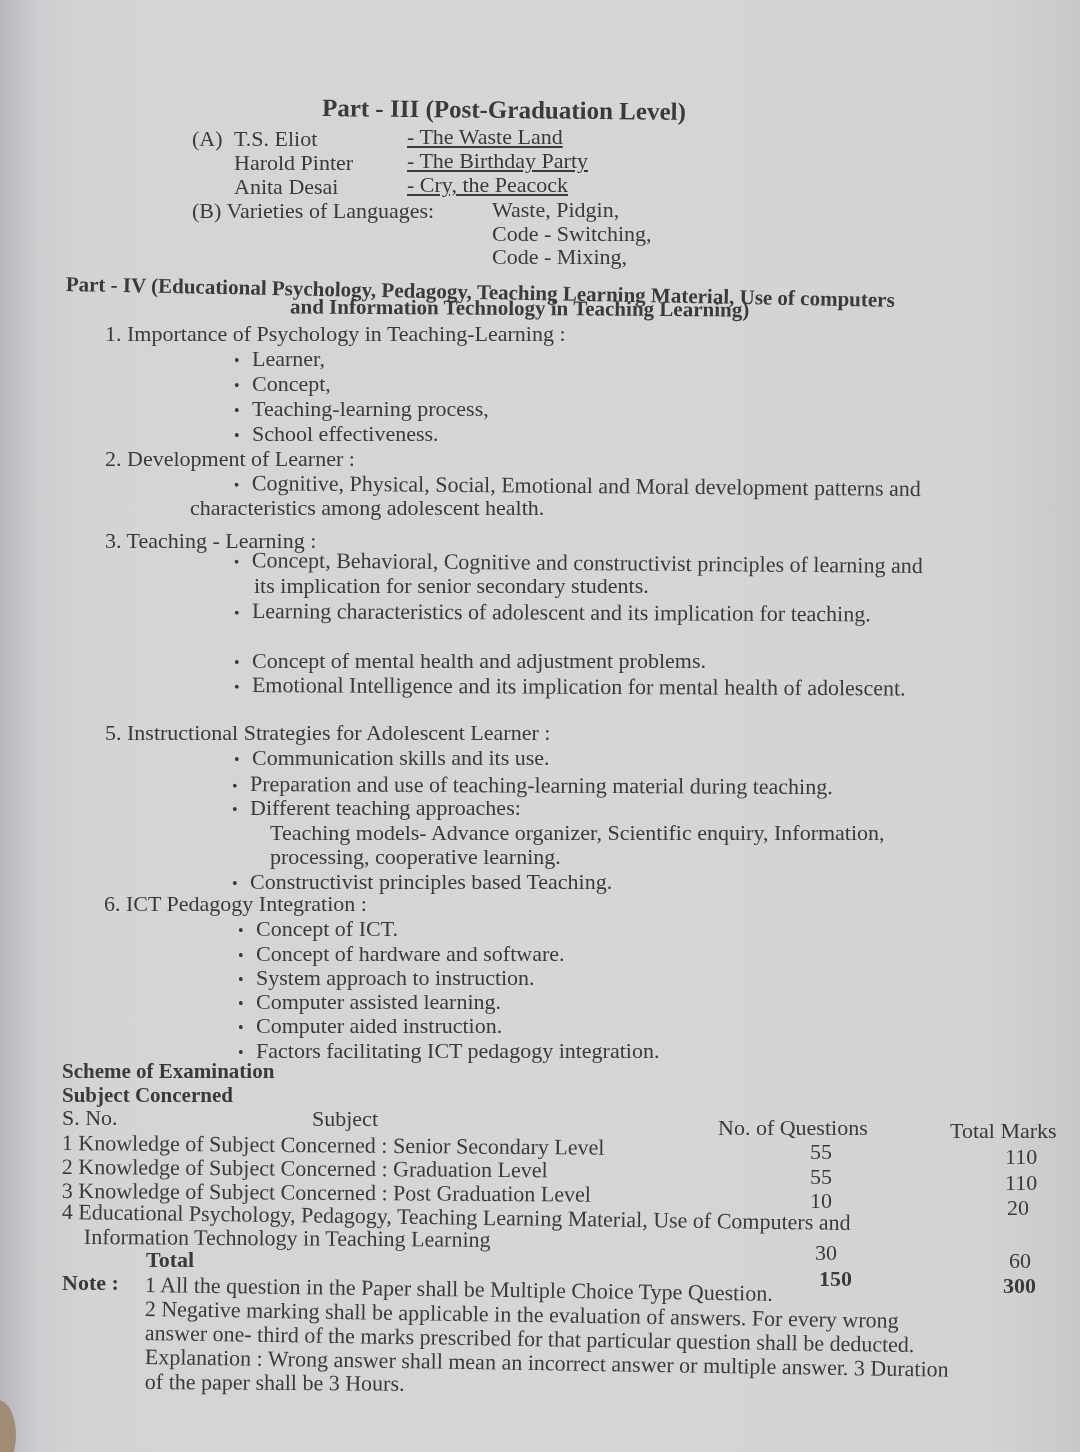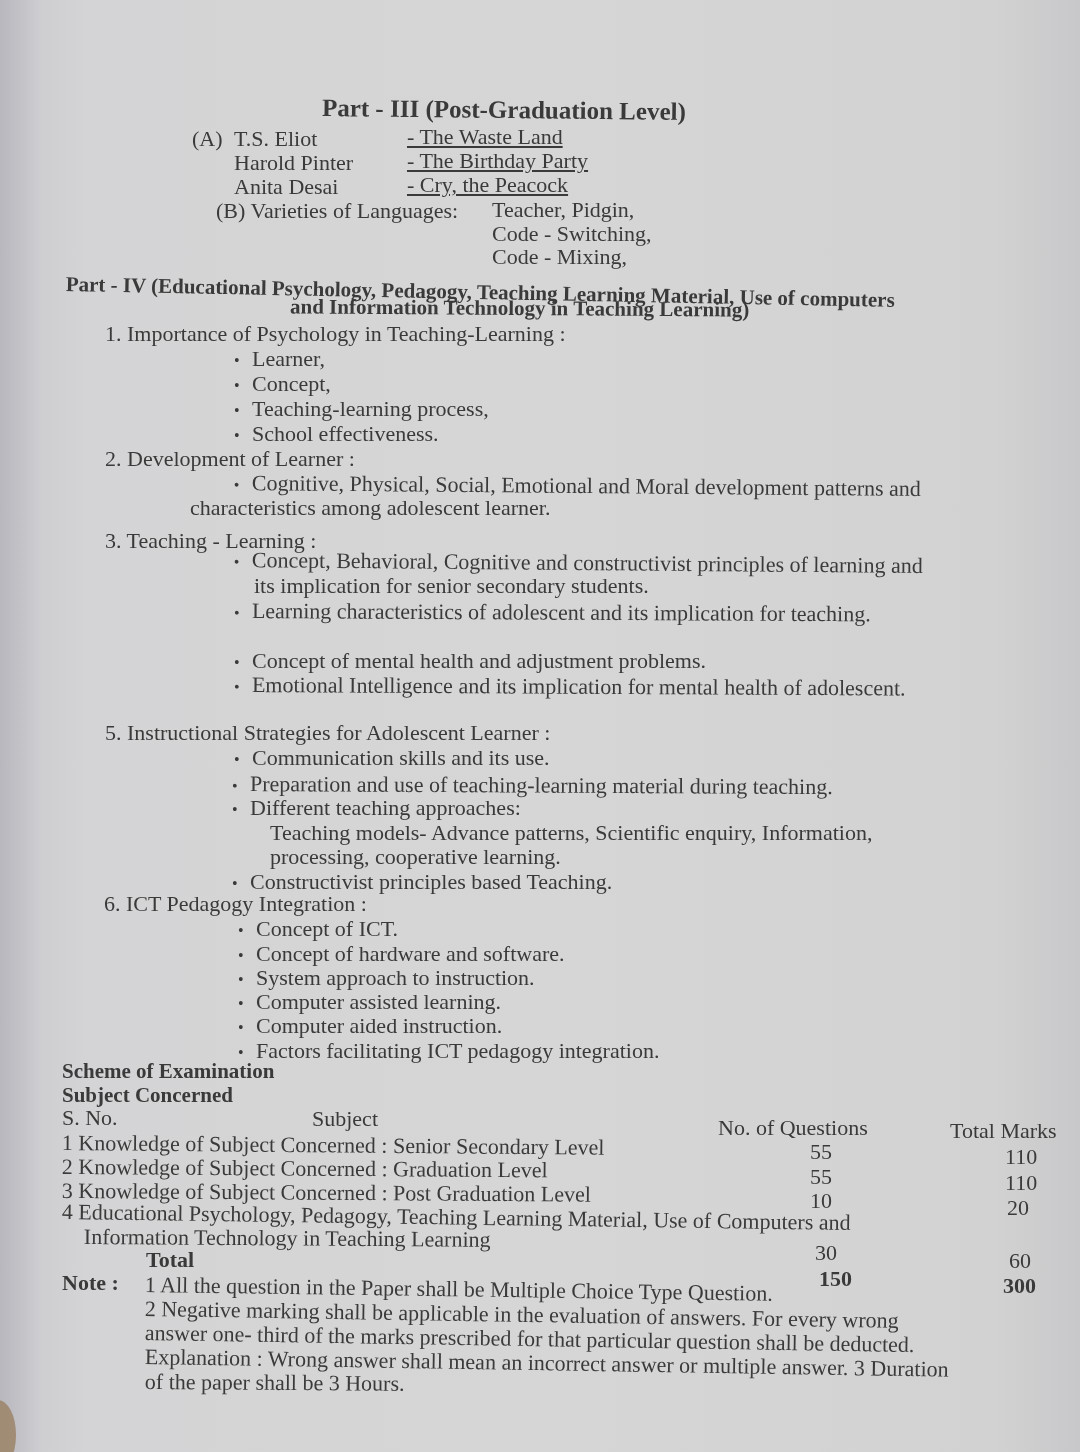--- a/index.html
+++ b/index.html
@@ -29,51 +29,51 @@
   <div class="abs bold" style="left:322px; top:96px; font-size:25px; transform:rotate(0.6deg);">Part - III (Post-Graduation Level)</div>
 
   <div class="abs t22" style="left:192px; top:127px;">(A)</div>
   <div class="abs t22" style="left:234px; top:127px;">T.S. Eliot</div>
   <div class="abs t22 u" style="left:407px; top:125px;">- The Waste Land</div>
   <div class="abs t22" style="left:234px; top:151px;">Harold Pinter</div>
   <div class="abs t22 u" style="left:407px; top:149px;">- The Birthday Party</div>
   <div class="abs t22" style="left:234px; top:175px;">Anita Desai</div>
   <div class="abs t22 u" style="left:407px; top:173px;">- Cry, the Peacock</div>
 
-  <div class="abs t22" style="left:192px; top:199px;margin-left:24px;">(B) Varieties of Languages:</div>
-  <div class="abs t22" style="left:492px; top:198px;">Teacher, Pidgin,</div>
+  <div class="abs t22" style="left:192px; top:199px;">(B) Varieties of Languages:</div>
+  <div class="abs t22" style="left:492px; top:198px;">Waste, Pidgin,</div>
   <div class="abs t22" style="left:492px; top:222px;">Code - Switching,</div>
   <div class="abs t22" style="left:492px; top:245px;">Code - Mixing,</div>
 
   <div class="abs bold" style="left:66px; top:272px; font-size:21px; transform:rotate(1.1deg); transform-origin:left top;">Part - IV (Educational Psychology, Pedagogy, Teaching Learning Material, Use of computers</div>
   <div class="abs bold" style="left:290px; top:296px; font-size:21px; transform:rotate(0.4deg);">and Information Technology in Teaching Learning)</div>
 
   <div class="abs t22" style="left:105px; top:322px;">1. Importance of Psychology in Teaching-Learning :</div>
   <div class="abs t22 bullet" style="left:234px; top:347px;">Learner,</div>
   <div class="abs t22 bullet" style="left:234px; top:372px;">Concept,</div>
   <div class="abs t22 bullet" style="left:234px; top:397px;">Teaching-learning process,</div>
   <div class="abs t22 bullet" style="left:234px; top:422px;">School effectiveness.</div>
 
   <div class="abs t22" style="left:105px; top:447px;">2. Development of Learner :</div>
   <div class="abs t22 bullet" style="left:234px; top:471px; transform:rotate(0.5deg); transform-origin:left top;">Cognitive, Physical, Social, Emotional and Moral development patterns and</div>
-  <div class="abs t22" style="left:190px; top:496px;">characteristics among adolescent learner.</div>
+  <div class="abs t22" style="left:190px; top:496px;">characteristics among adolescent health.</div>
 
   <div class="abs t22" style="left:105px; top:521px;margin-top:8px;">3. Teaching - Learning :</div>
   <div class="abs t22 bullet" style="left:234px; top:548px; transform:rotate(0.5deg); transform-origin:left top;">Concept, Behavioral, Cognitive and constructivist principles of learning and</div>
   <div class="abs t22" style="left:254px; top:574px;">its implication for senior secondary students.</div>
   <div class="abs t22 bullet" style="left:234px; top:599px; transform:rotate(0.3deg); transform-origin:left top;">Learning characteristics of adolescent and its implication for teaching.</div>
 
   <div class="abs t22 bullet" style="left:234px; top:649px;">Concept of mental health and adjustment problems.</div>
   <div class="abs t22 bullet" style="left:234px; top:673px; transform:rotate(0.3deg); transform-origin:left top;">Emotional Intelligence and its implication for mental health of adolescent.</div>
 
   <div class="abs t22" style="left:105px; top:721px;">5. Instructional Strategies for Adolescent Learner :</div>
   <div class="abs t22 bullet" style="left:234px; top:746px;">Communication skills and its use.</div>
   <div class="abs t22 bullet" style="left:232px; top:772px; transform:rotate(0.3deg); transform-origin:left top;">Preparation and use of teaching-learning material during teaching.</div>
   <div class="abs t22 bullet" style="left:232px; top:796px;">Different teaching approaches:</div>
-  <div class="abs t22" style="left:270px; top:821px;">Teaching models- Advance patterns, Scientific enquiry, Information,</div>
+  <div class="abs t22" style="left:270px; top:821px;">Teaching models- Advance organizer, Scientific enquiry, Information,</div>
   <div class="abs t22" style="left:270px; top:845px;">processing, cooperative learning.</div>
   <div class="abs t22 bullet" style="left:232px; top:870px;">Constructivist principles based Teaching.</div>
 
   <div class="abs t22" style="left:104px; top:892px;">6. ICT Pedagogy Integration :</div>
   <div class="abs t22 bullet" style="left:238px; top:917px;">Concept of ICT.</div>
   <div class="abs t22 bullet" style="left:238px; top:942px;">Concept of hardware and software.</div>
   <div class="abs t22 bullet" style="left:238px; top:990px;">Computer assisted learning.</div>
   <div class="abs t22 bullet" style="left:238px; top:966px;">System approach to instruction.</div>
   <div class="abs t22 bullet" style="left:238px; top:1014px;">Computer aided instruction.</div>
   <div class="abs t22 bullet" style="left:238px; top:1039px;">Factors facilitating ICT pedagogy integration.</div>

